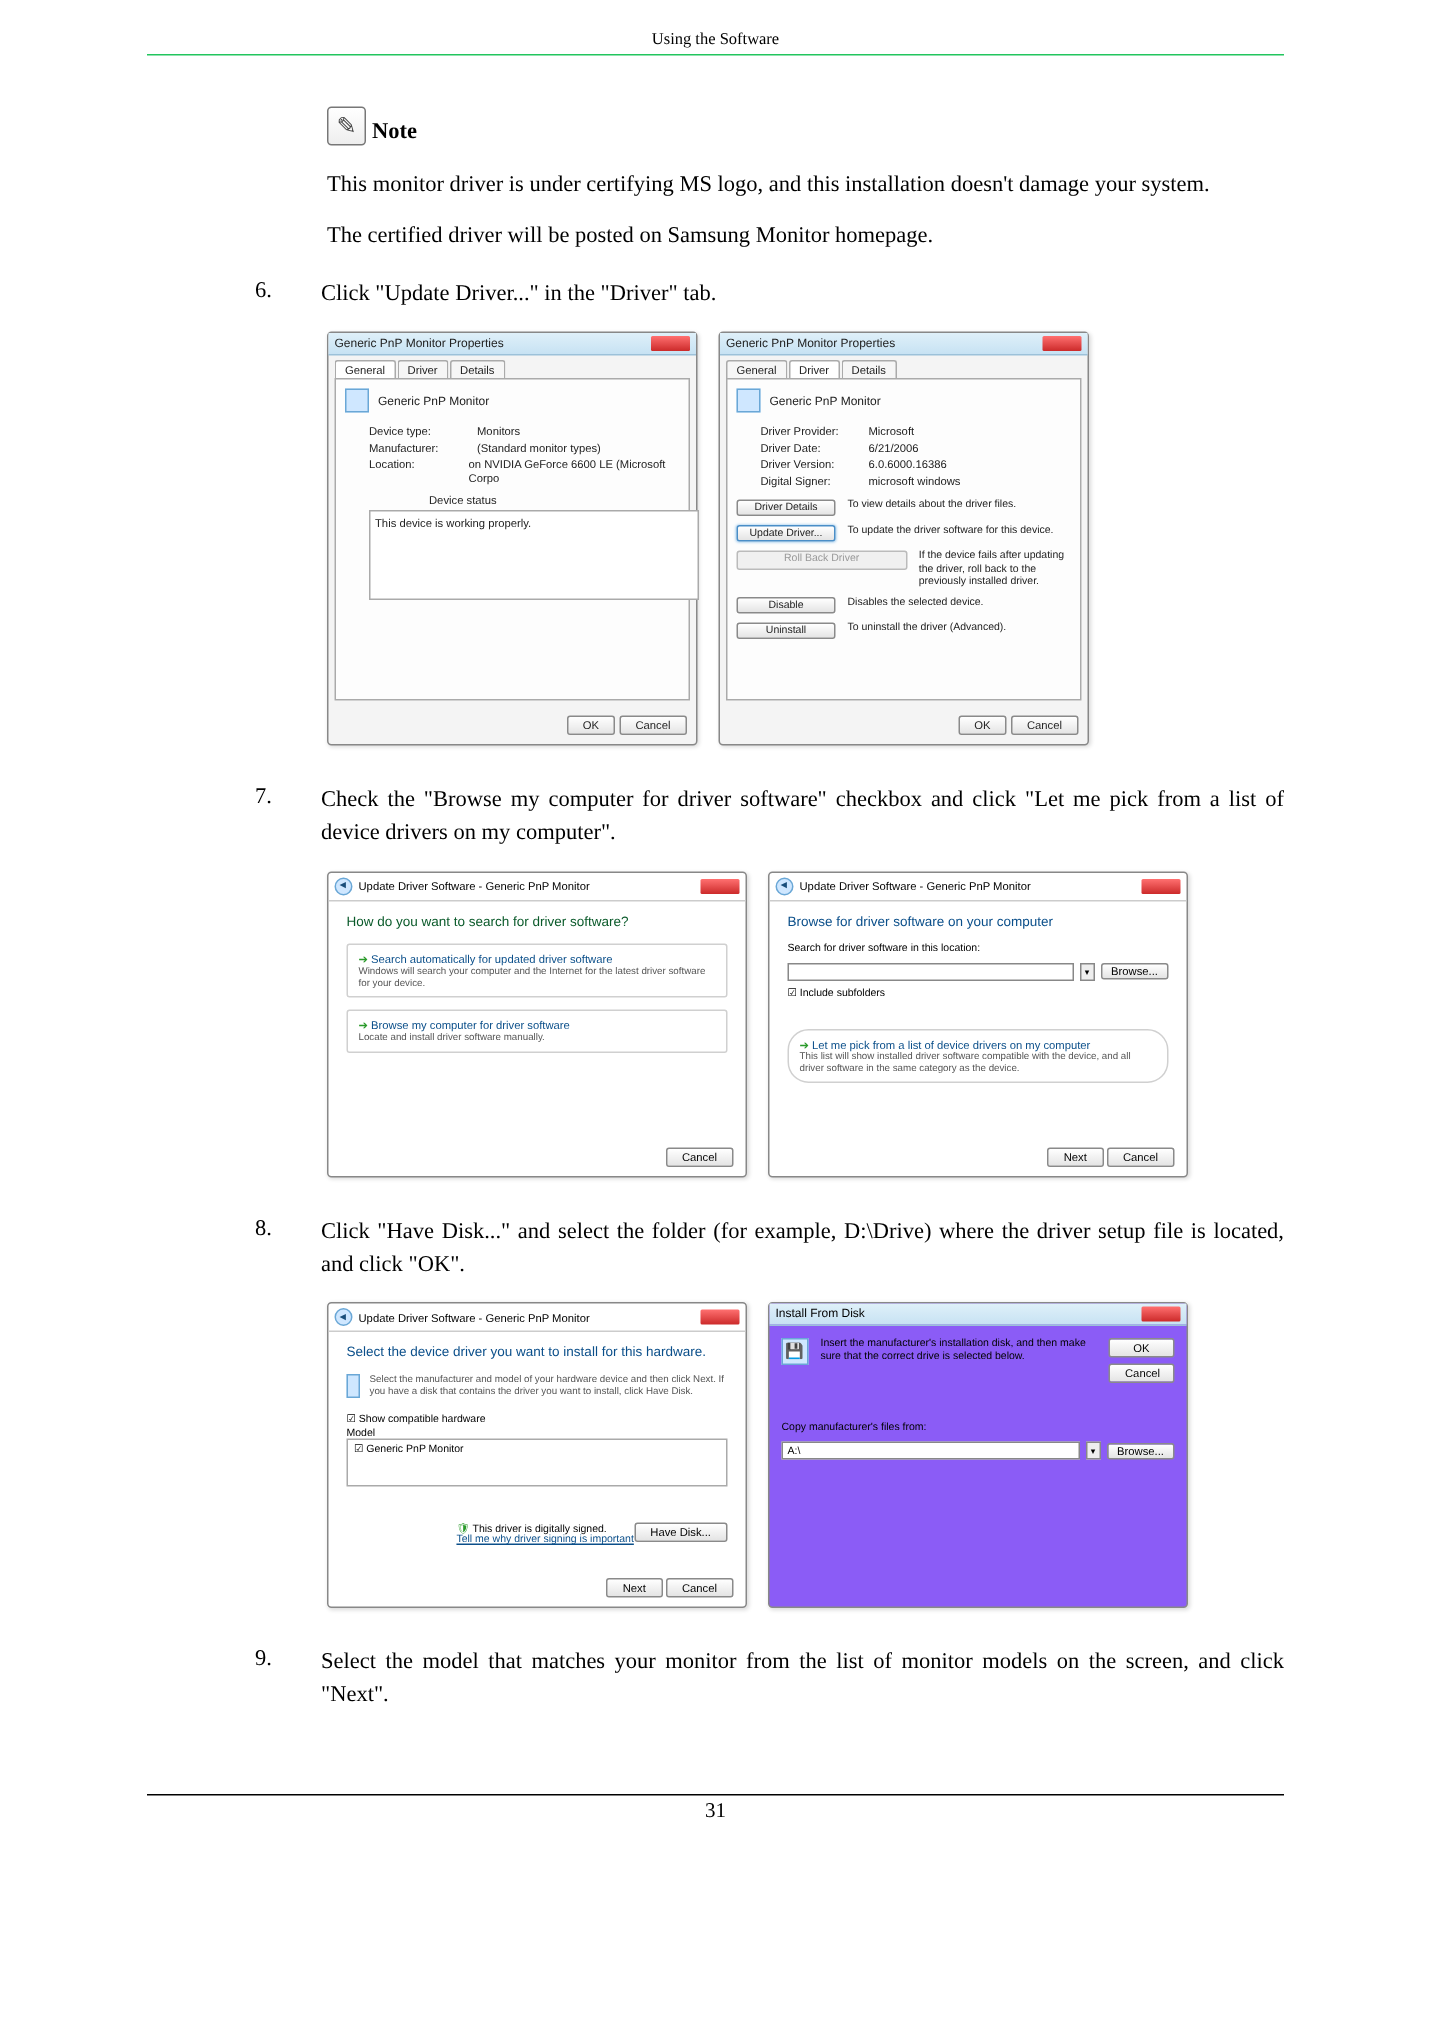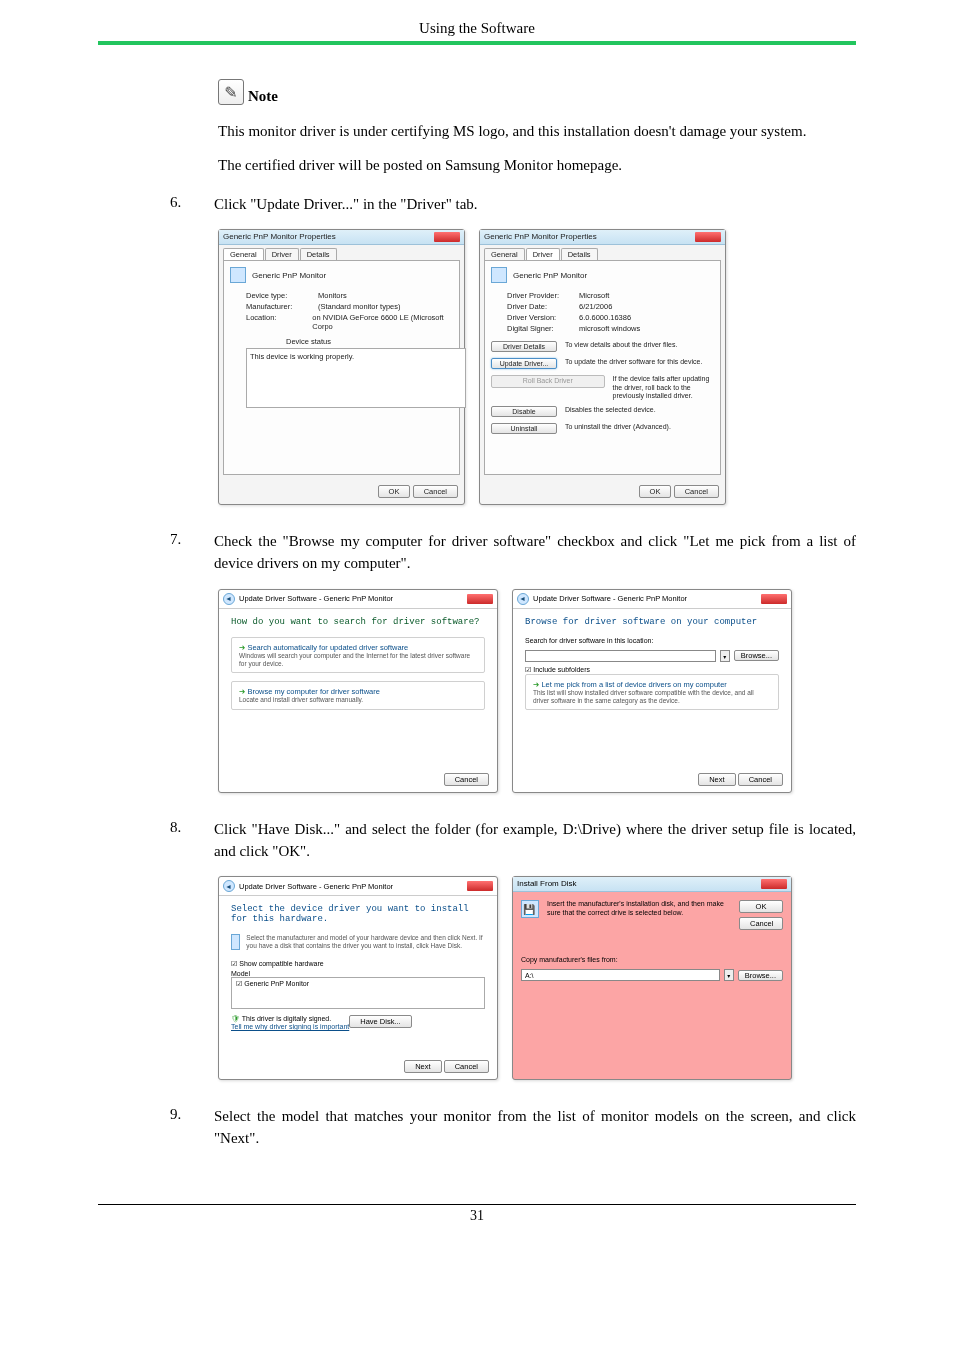--- a/index.html
+++ b/index.html
@@ -9,23 +9,23 @@
     font-size: 15px;
     color: #000;
     width: 954px;
     background: #fff;
   }
   .page {
     padding: 20px 98px 10px 98px;
   }
   .running-header {
     text-align: center;
-    font-size: 15px;
+    font-size: 11px;
     padding-bottom: 4px;
-    border-bottom: 4px solid #22c55e;
+    border-bottom: 1px solid #22c55e;
     margin-bottom: 34px;
   }
   .note-block {
     margin-left: 120px;
     margin-bottom: 18px;
   }
   .note-label {
     display: flex;
     align-items: flex-end;
     gap: 4px;
@@ -145,34 +145,34 @@
   .wizard .bar .closebox{
     background: linear-gradient(#ff7070,#cc2a2a);
     width: 26px; height: 10px; border-radius: 1px;
   }
   .wizard .bar .bk{
     width:12px;height:12px;border-radius:50%;background:#cfe7ff;border:1px solid #6aa7d6;
     display:inline-flex;align-items:center;justify-content:center;font-size:7px;color:#1a4e7a;
     padding-right:1px;
   }
   .wizard .body{padding:8px 12px 4px 12px;min-height:160px;}
-  .wizard .h{color:#0a5a2a;font-size:9px;margin-bottom:10px;font-family:Liberation Mono, monospace;}
+  .wizard .h{color:#0a5a2a;font-size:9px;margin-bottom:10px;}
   .wizard .h.blue{color:#0b4f8a;}
   .opt{
     border:1px solid #d0d0d0;border-radius:2px;padding:5px 7px;margin-bottom:8px;
   }
   .opt .t{color:#0b4f8a;}
   .opt .s{color:#555;font-size:6.5px;line-height:1.2;}
   .opt .a::before{content:"➔ ";color:#2a9a2a;}
   .wizard .btnrow{padding:4px 8px 6px 8px;}
 
   .diskdlg{
     font-family:"Segoe UI",Tahoma,sans-serif;
     border:1px solid #888;border-radius:3px;width:280px;
-    background:#fca5a5;font-size:7.5px;
+    background:#8b5cf6;font-size:7.5px;
     box-shadow:1px 1px 3px rgba(0,0,0,.15);
   }
   .diskdlg .titlebar{
     background: linear-gradient(#dff0f9,#c7e2f3);
     border-bottom: 1px solid #9cc1d9;
     padding: 2px 4px;font-size:8px;
     display:flex;justify-content:space-between;
   }
   .diskdlg .titlebar .closebox{
     background: linear-gradient(#ff7070,#cc2a2a);
@@ -360,21 +360,21 @@
           <div class="h blue">Browse for driver software on your computer</div>
           <div style="font-size:7px;">Search for driver software in this location:</div>
           <div class="combo">
             <span class="field"></span>
             <span class="drop">▾</span>
             <span class="vbtn" style="padding:0 6px;">Browse...</span>
           </div>
           <div style="margin-top:4px;font-size:7px;">
             <span>☑ </span><span>Include subfolders</span>
           </div>
-          <div class="opt" style="">
+          <div class="opt" style="margin-top:20px;border-radius:14px;">
             <div class="t a">Let me pick from a list of device drivers on my computer</div>
             <div class="s">This list will show installed driver software compatible with the device, and all driver software in the same category as the device.</div>
           </div>
         </div>
         <div class="btnrow">
           <span class="vbtn">Next</span>
           <span class="vbtn">Cancel</span>
         </div>
       </div>
     </div>
@@ -404,21 +404,21 @@
             <span class="monicon"></span>
             <span style="font-size:6.5px;color:#555;line-height:1.2;">Select the manufacturer and model of your hardware device and then click Next. If you have a disk that contains the driver you want to install, click Have Disk.</span>
           </div>
           <div style="margin-top:10px;font-size:7px;">
             <span>☑ </span><span>Show compatible hardware</span>
           </div>
           <div style="font-size:7px;margin-top:2px;">Model</div>
           <div style="border:1px solid #aaa;background:#fff;height:32px;padding:2px 4px;font-size:7px;">
             <span>☑ <span>Generic PnP Monitor</span></span>
           </div>
-          <div style="display:flex;justify-content:flex-start;align-items:flex-start;margin-top:6px;">
+          <div style="display:flex;justify-content:flex-end;align-items:flex-start;margin-top:24px;">
             <div>
               <div style="font-size:7px;"><span style="color:#2a9a2a;">🛡 </span><span>This driver is digitally signed.</span></div>
               <div style="font-size:7px;color:#0b4f8a;text-decoration:underline;">Tell me why driver signing is important</div>
             </div>
             <span class="vbtn">Have Disk...</span>
           </div>
         </div>
         <div class="btnrow">
           <span class="vbtn">Next</span>
           <span class="vbtn">Cancel</span>

